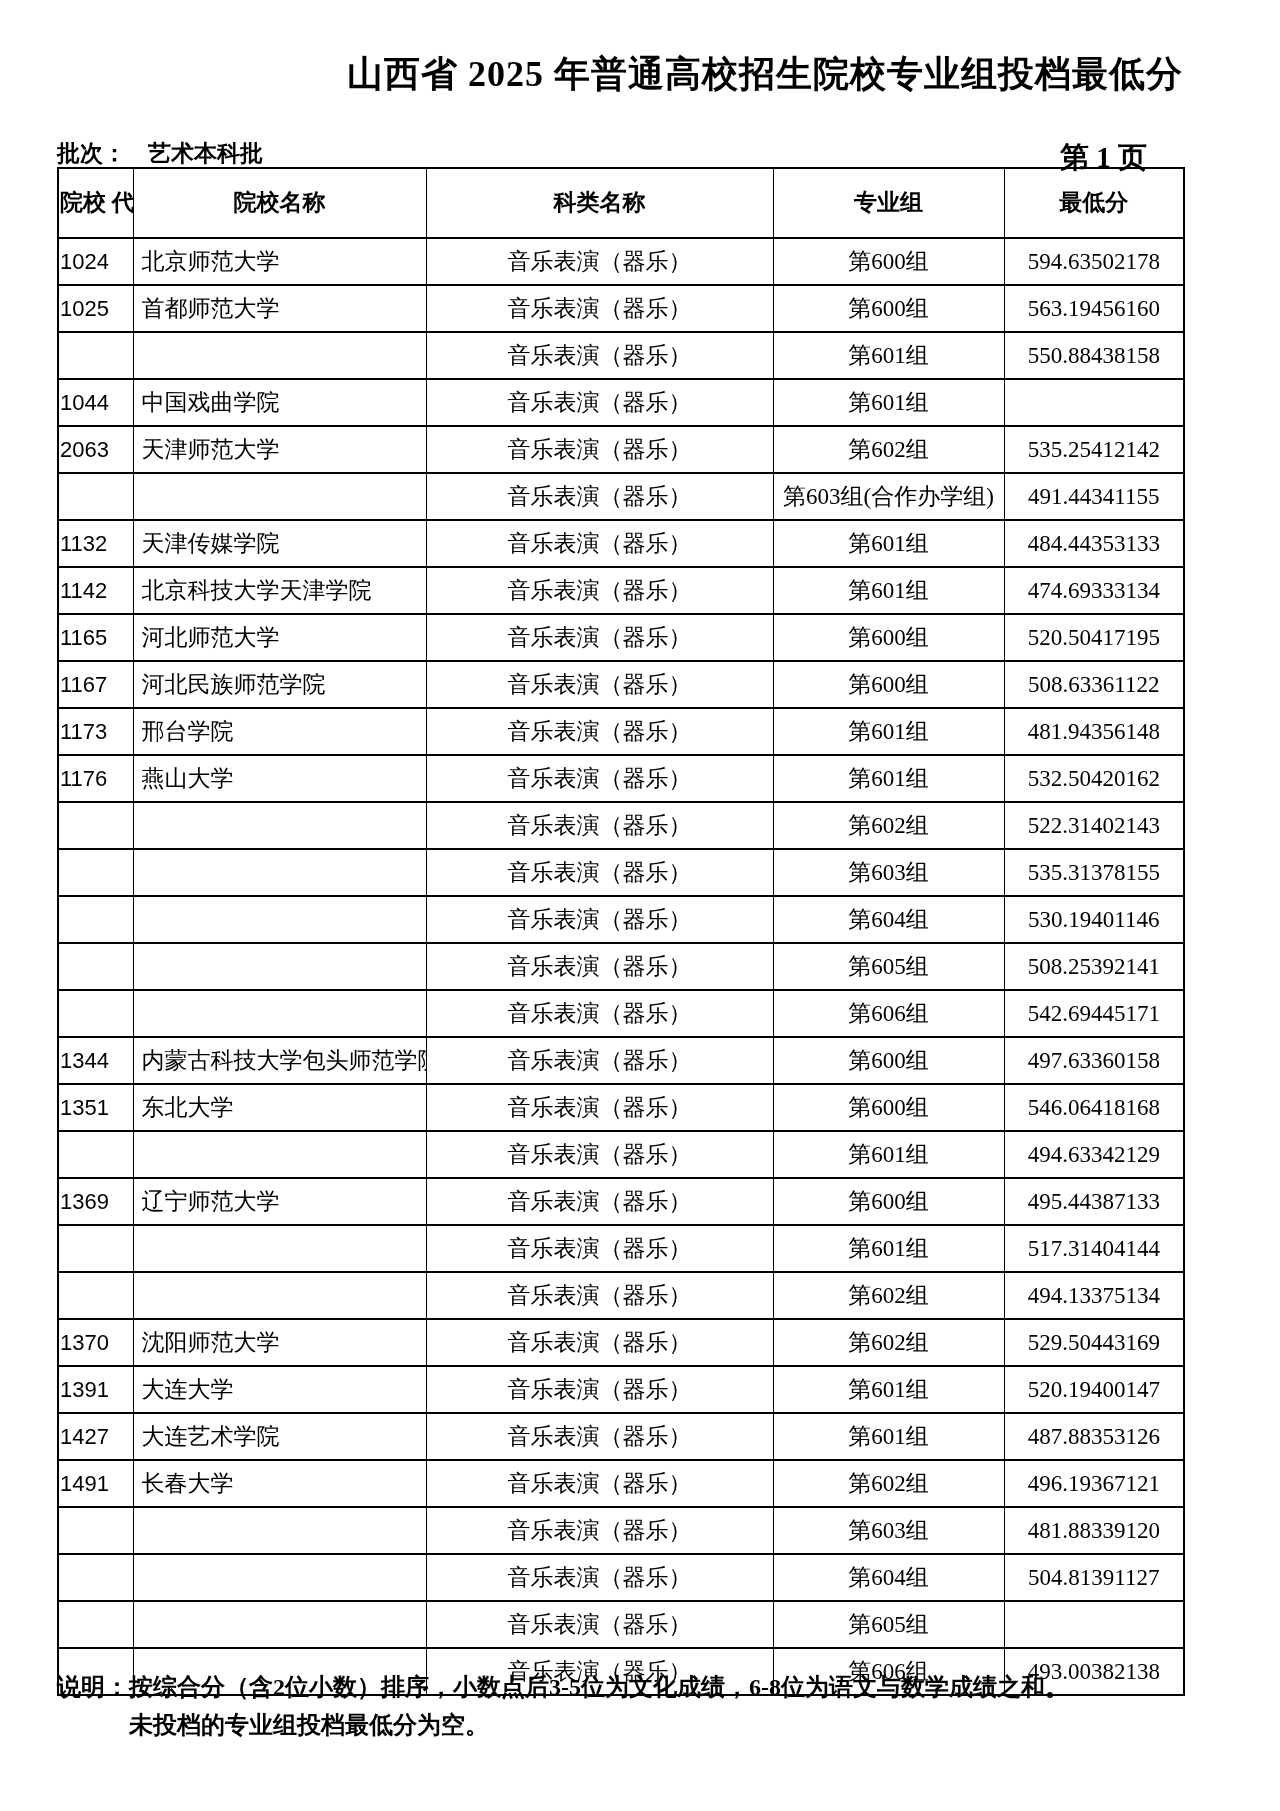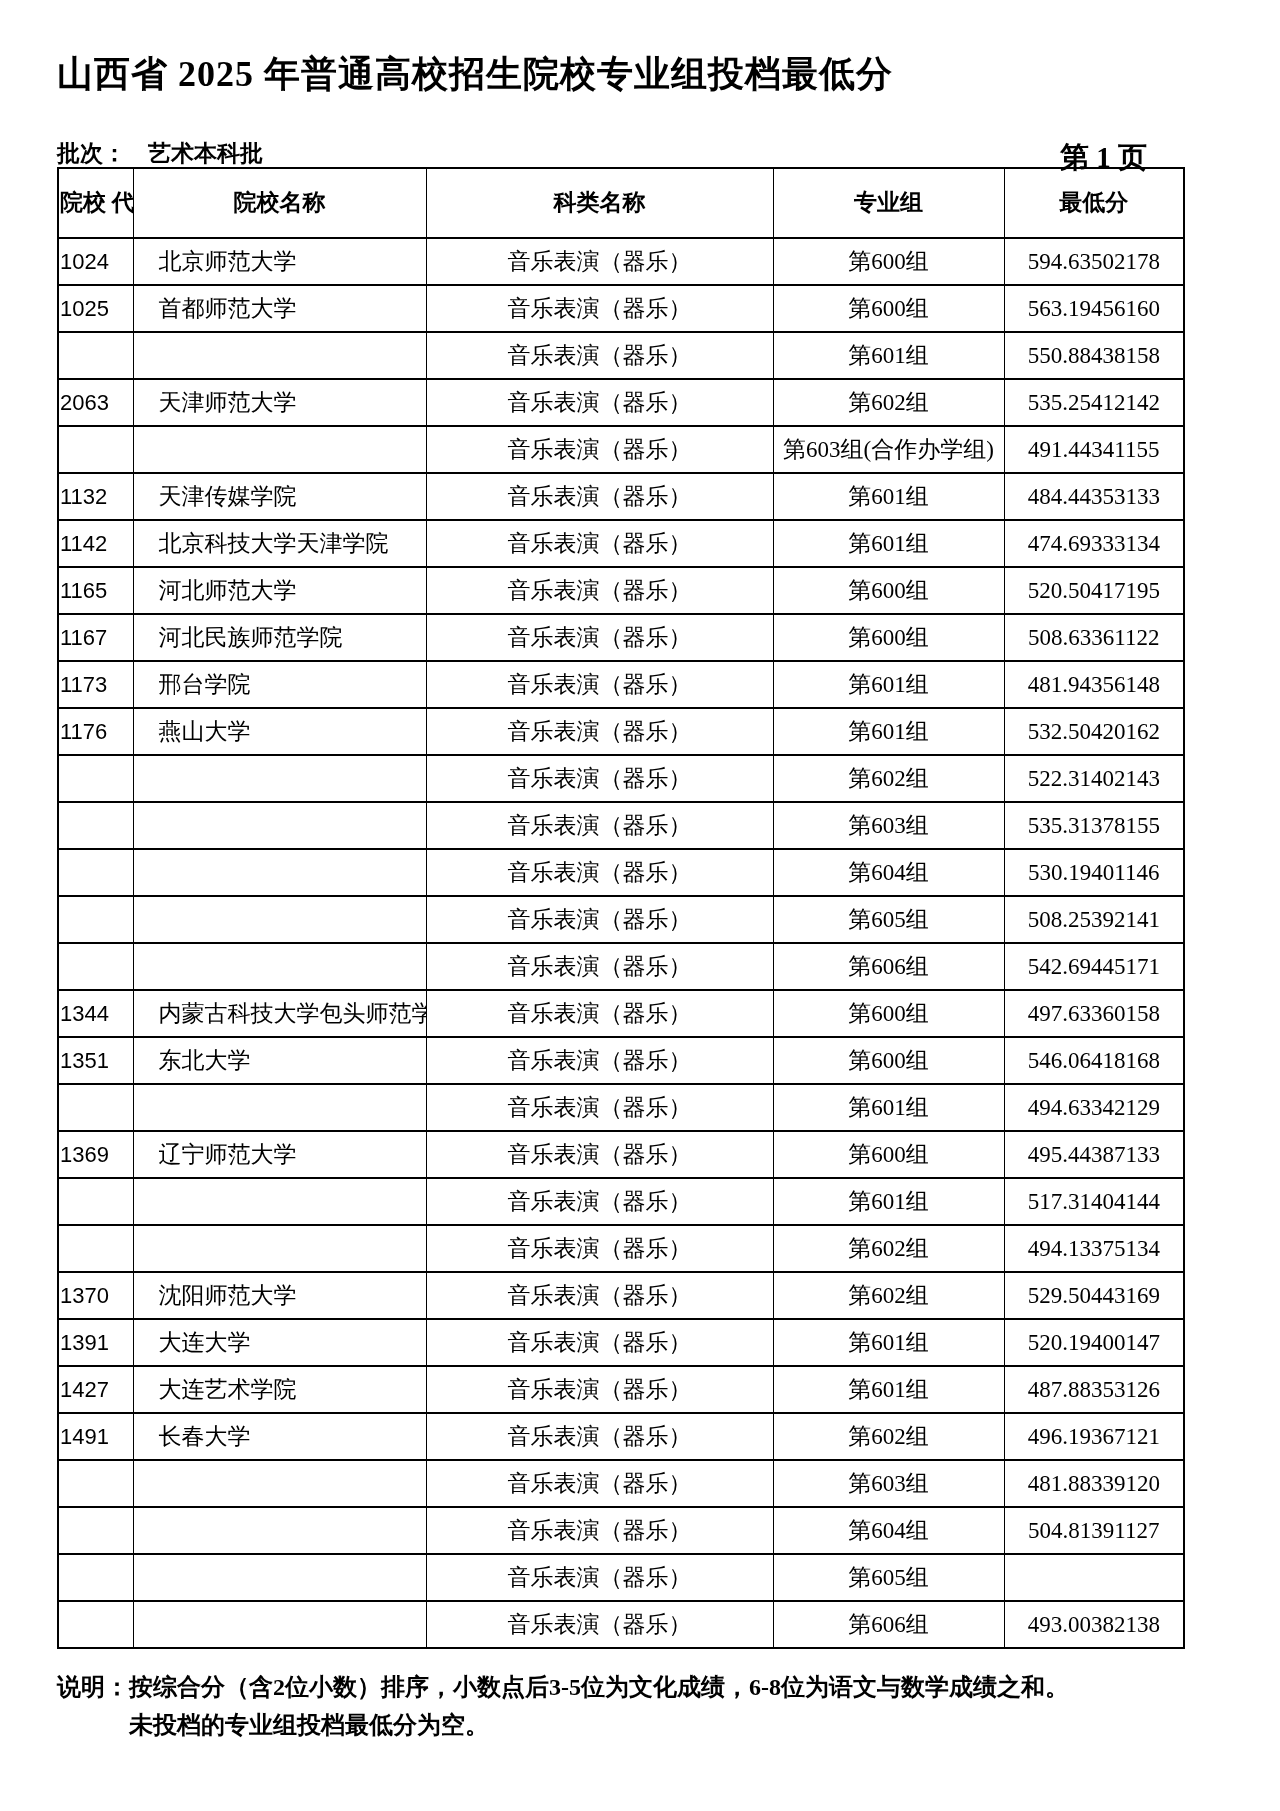--- a/index.html
+++ b/index.html
@@ -1,19 +1,19 @@
 <!DOCTYPE html>
 <html><head>
 <meta charset="utf-8">
 <style>
   html,body{margin:0;padding:0;background:#ffffff;}
   #page{position:relative;width:1280px;height:1811px;background:#ffffff;overflow:hidden;
         font-family:"Liberation Serif",serif;color:#000;}
 
-  .title{position:absolute;left:57px;top:50px;width:1126px;text-align:left;
+  .title{position:absolute;left:57px;top:50px;width:1126px;text-align:right;
          font-size:36px;font-weight:bold;letter-spacing:1px;}
 
   .meta{position:absolute;left:57px;top:138px;width:1126px;height:32px;}
   .batch{position:absolute;left:0;top:0;font-size:23px;font-weight:bold;}
   .batch-value{margin-left:22px;}
   .page-num{position:absolute;right:36px;top:0;font-size:29px;font-weight:bold;}
 
   table.results{position:absolute;left:57px;top:167px;width:1126px;
                 border-collapse:collapse;table-layout:fixed;}
   table.results col.w-code{width:75px;}
@@ -22,21 +22,21 @@
   table.results col.w-group{width:231px;}
   table.results col.w-score{width:180px;}
   table.results th, table.results td{
       border:1px solid #000;border-top-width:2px;border-bottom-width:2px;
       vertical-align:middle;overflow:hidden;white-space:nowrap;}
   table.results{border:2px solid #000;}
   th{font-size:23px;font-weight:bold;text-align:center;height:66px;line-height:30px;}
   th.h-code{white-space:pre-line;}
   td{height:43px;font-size:23px;}
   td.c-code{text-align:left;font-family:"Liberation Sans",sans-serif;font-size:22px;}
-  td.c-name{text-align:left;padding-left:25px;}
+  td.c-name{text-align:left;padding-left:8px;}
   td.c-cat{text-align:center;}
   td.c-group{text-align:center;}
   td.c-score{text-align:center;font-family:Liberation Serif, serif;font-size:23px;margin-top:30px;}
 
   .note{position:absolute;left:57px;top:1662px;width:1140px;display:flex;
         font-size:24px;font-weight:bold;line-height:38px;margin-top:6px;}
   .note-label{flex:0 0 auto;}
   .note-body{flex:1;}
 
   .watermark{position:absolute;right:22px;top:1839px;font-size:24px;color:#b0b0b0;
@@ -92,20 +92,27 @@
     </tr>
 
     <tr>
       <td class="c-code"></td>
       <td class="c-name"></td>
       <td class="c-cat">音乐表演（器乐）</td>
       <td class="c-group">第601组</td>
       <td class="c-score">550.88438158</td>
     </tr>
 
+    <tr>
+      <td class="c-code">1044</td>
+      <td class="c-name">中国戏曲学院</td>
+      <td class="c-cat">音乐表演（器乐）</td>
+      <td class="c-group">第601组</td>
+      <td class="c-score"></td>
+    </tr>
 
     <tr>
       <td class="c-code">2063</td>
       <td class="c-name">天津师范大学</td>
       <td class="c-cat">音乐表演（器乐）</td>
       <td class="c-group">第602组</td>
       <td class="c-score">535.25412142</td>
     </tr>
 
     <tr>

